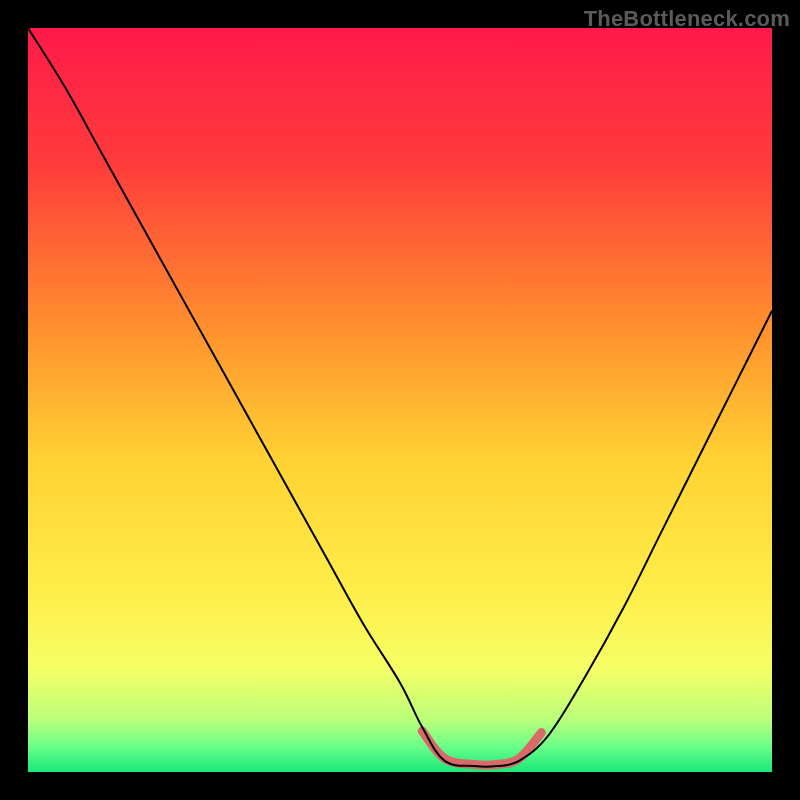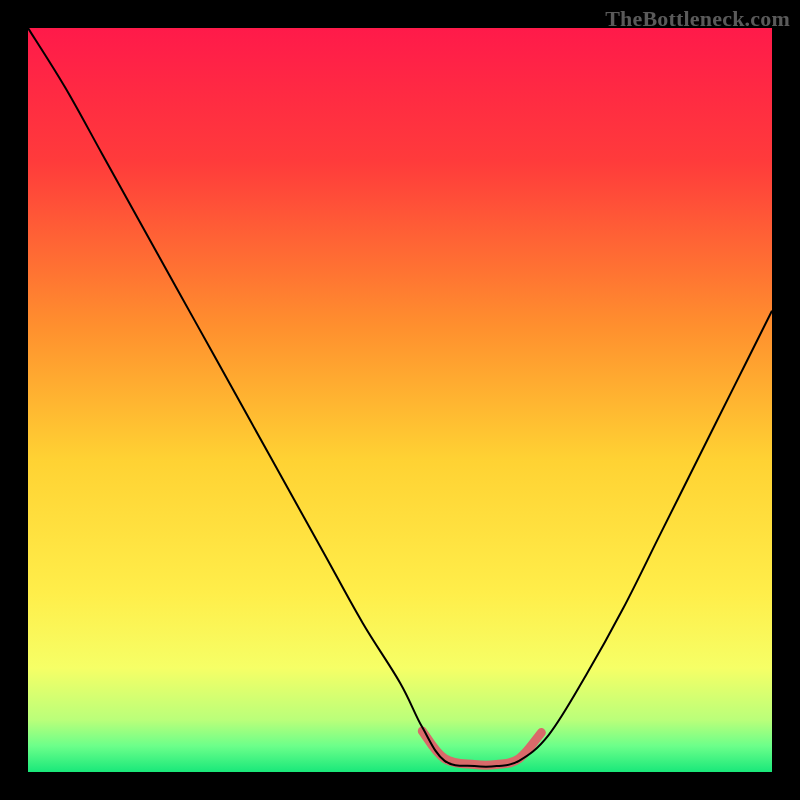--- a/index.html
+++ b/index.html
@@ -26,21 +26,20 @@
   }
   .watermark {
     position: absolute;
     top: 6px;
     right: 10px;
     color: #5a5a5a;
     font-size: 22px;
     font-weight: 600;
     letter-spacing: 0.2px;
     user-select: none;
-    font-family: Liberation Serif, serif;
   }
   svg { display: block; }
 </style>
 </head>
 <body>
 
 <div class="frame">
   <div class="watermark">TheBottleneck.com</div>
 
   <div class="plot-area">

